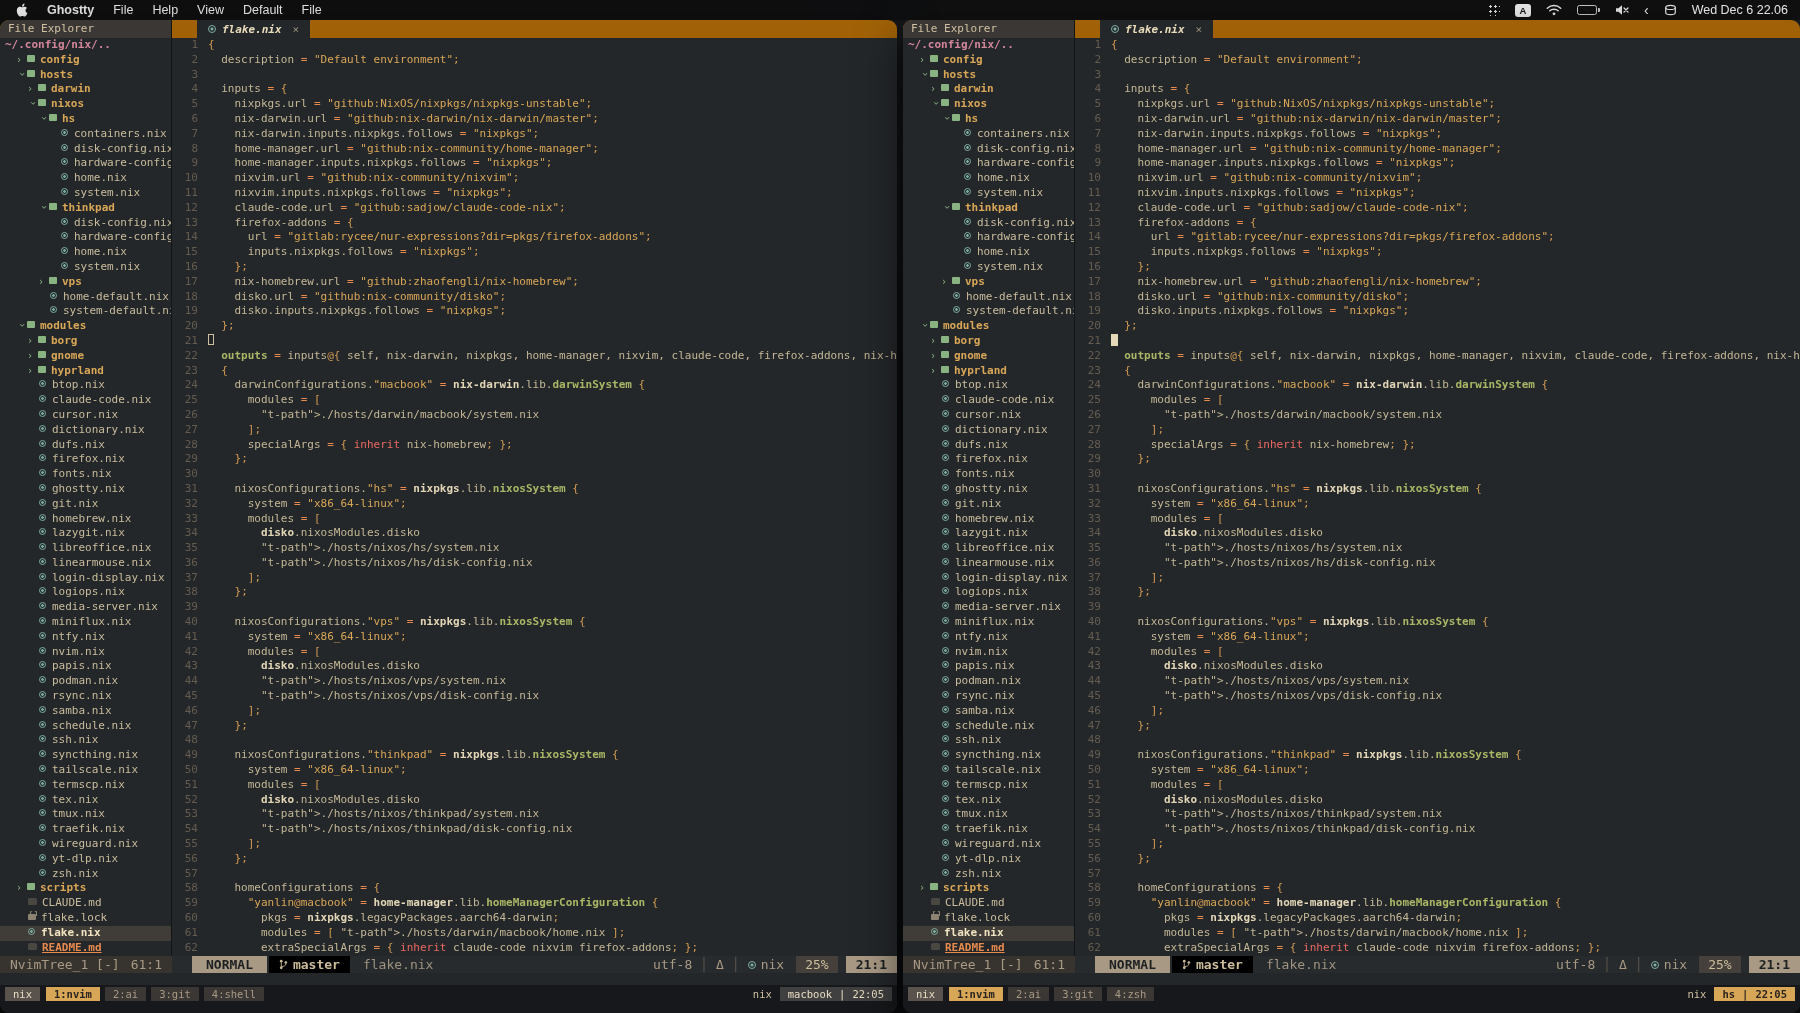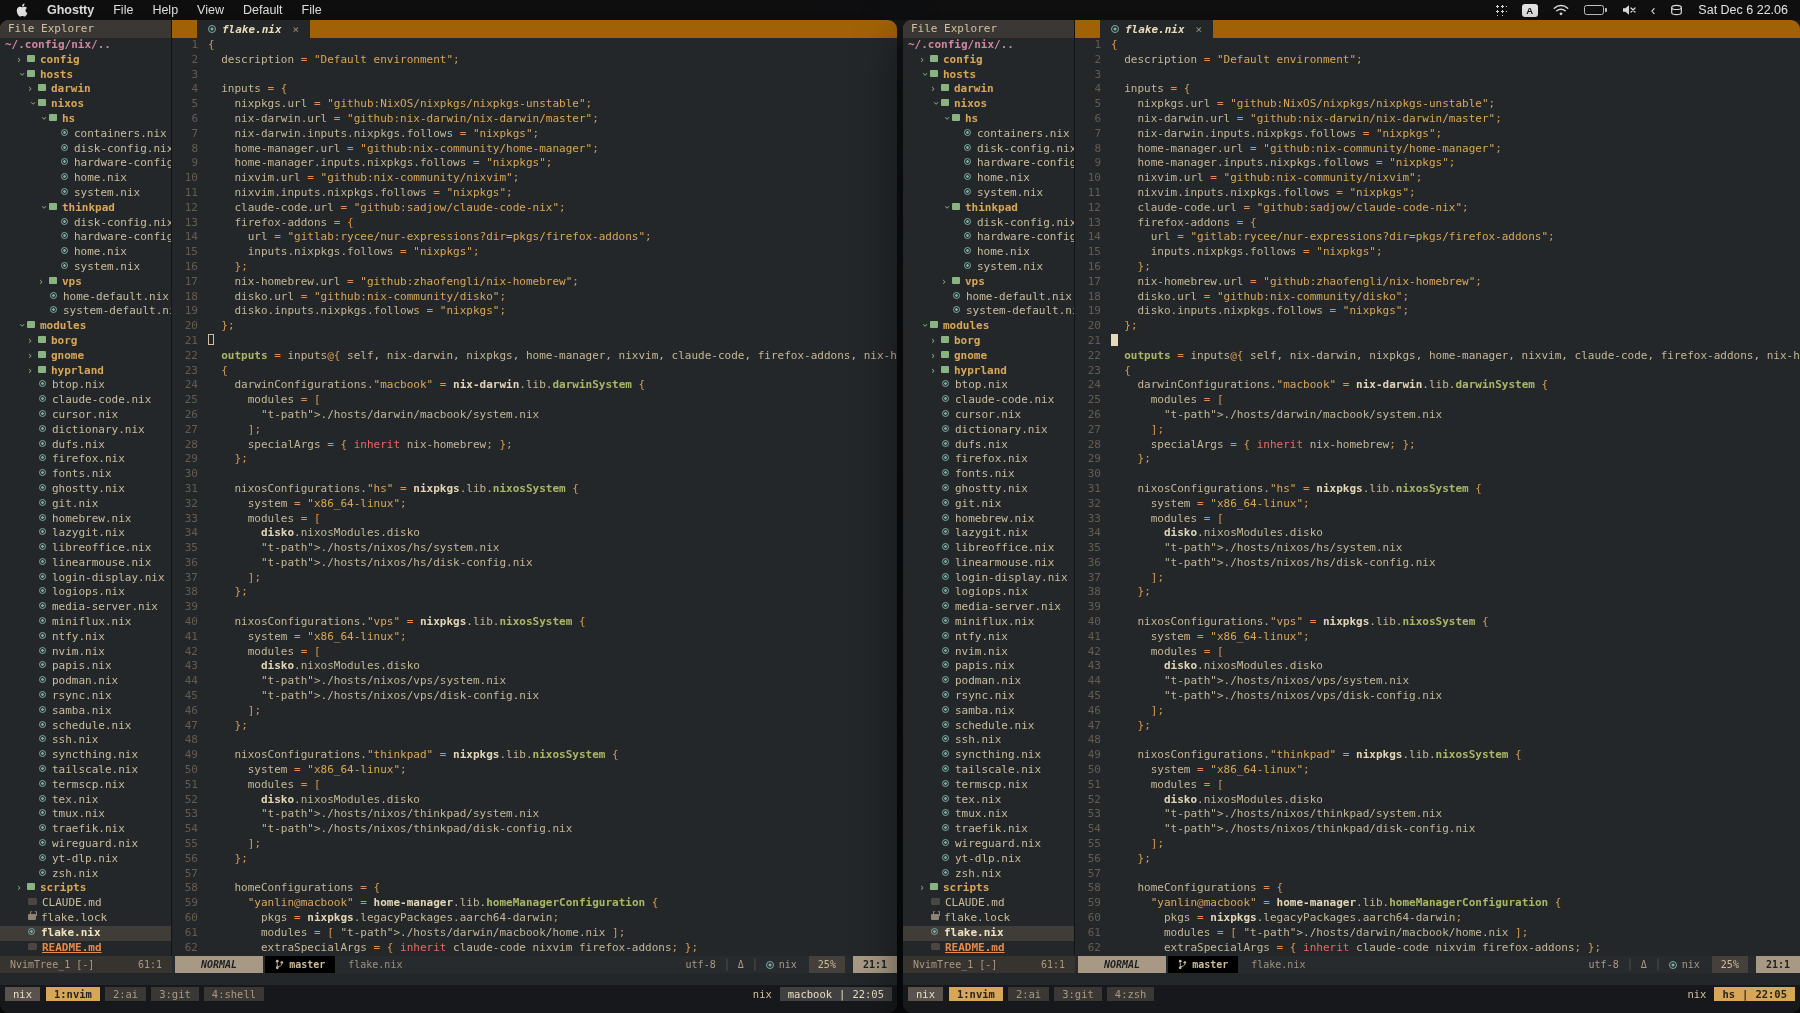--- a/index.html
+++ b/index.html
@@ -75,24 +75,24 @@
   .t-str { color:var(--yellow,#d8a657); }
   .t-op { color:var(--orange,#e78a4e); }
   .t-punct { color:#d29a52; }
   .t-fn { color:var(--green,#a9b665); font-weight:bold; }
   .t-kw { color:var(--red,#ea6962); }
   .t-var { color:#e2d6b6; font-weight:bold; }
   .cur-hollow { display:inline-block; width:6px; height:11px; border:1px solid #cfc0a0; vertical-align:-1px; }
   .cur-block { display:inline-block; width:7px; height:12px; background:#e6d9ba; vertical-align:-2px; }
   
   .statusline { height:17px; display:flex; align-items:stretch; background:#282b2e;
-    font-size:10px; color:#a89984; }
+    font-size:13px; color:#a89984; }
   .sl-tree { width:172px; background:#37342f; display:flex; justify-content:space-between;
     padding:0 10px; line-height:17px; flex:none; }
-  .sl-mode { background:#a89984; color:#1d2021; font-weight:bold; padding:0 26px; line-height:17px; margin-left:3px;font-style:italic; }
+  .sl-mode { background:#a89984; color:#1d2021; font-weight:bold; padding:0 14px; line-height:17px; margin-left:20px; }
   .sl-branch { background:#000000; display:flex; align-items:center; gap:5px; padding:0 10px;
     margin-left:2px; color:#cbbc9a; font-weight:bold; }
   .sl-file { line-height:17px; padding:0 13px; color:#9d937f; }
   .sl-right { margin-left:auto; display:flex; align-items:center; gap:8px; padding-right:0; }
   .sl-sep { color:#5c554b; }
   .sl-ft { display:flex; align-items:center; gap:5px; }
   .sl-pct { background:#45403c; line-height:17px; padding:0 9px; margin-left:4px; color:#cbbc9a; }
   .sl-pos { background:#a89984; color:#1d2021; font-weight:bold; line-height:17px; padding:0 10px; }
   .cmdline { height:12px; background:#24272a; }
   
@@ -139,21 +139,21 @@
     </span>
     <svg class="ic-svg" width="14" height="12" viewBox="0 0 14 12">
       <path d="M1 4.2h2.4L7 1.2v9.6L3.4 7.8H1z" fill="#e6e6e6"></path>
       <path d="M9 4l4 4M13 4l-4 4" stroke="#e6e6e6" stroke-width="1.3" stroke-linecap="round"></path>
     </svg>
     <span class="ic-chev">‹</span>
     <svg class="ic-svg" width="13" height="13" viewBox="0 0 13 13">
       <ellipse cx="6.5" cy="3.4" rx="4.8" ry="2.1" fill="none" stroke="#e6e6e6" stroke-width="1.2"></ellipse>
       <path d="M1.7 3.4v5.2c0 1.2 2.1 2.1 4.8 2.1s4.8-.9 4.8-2.1V3.4" fill="none" stroke="#e6e6e6" stroke-width="1.2"></path>
     </svg>
-    <span class="mb-clock">Sat Dec 6 22.06</span>
+    <span class="mb-clock">Wed Dec 6 22.06</span>
   </div>
 </div>
 
 <div class="window" id="winL">
   <div class="topbar">
     <div class="explorer-header">File Explorer</div>
     <div class="tabbar">
       <div class="tab">
         <span class="nix-ic"></span>
         <span class="tab-label">flake.nix</span>

